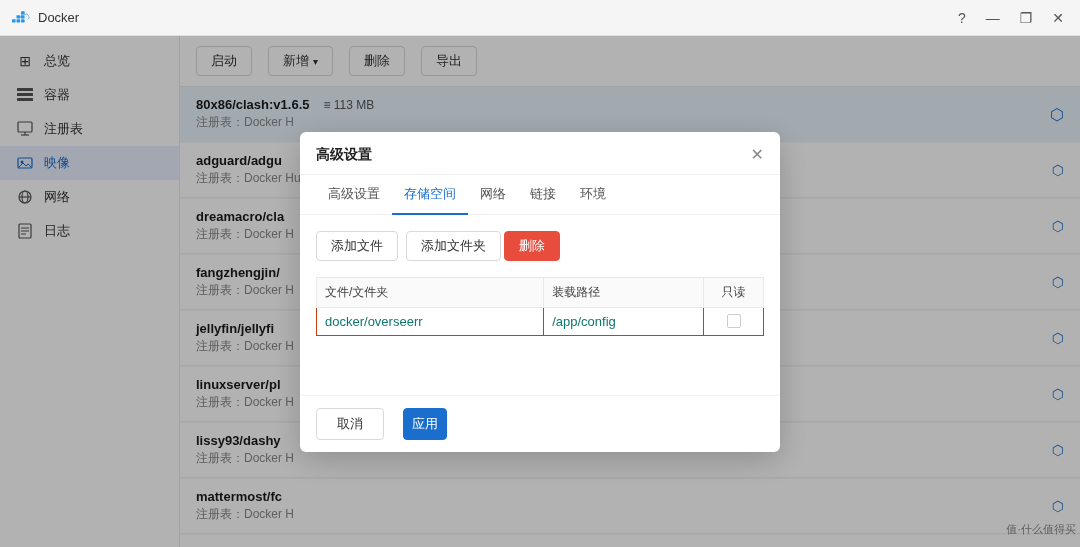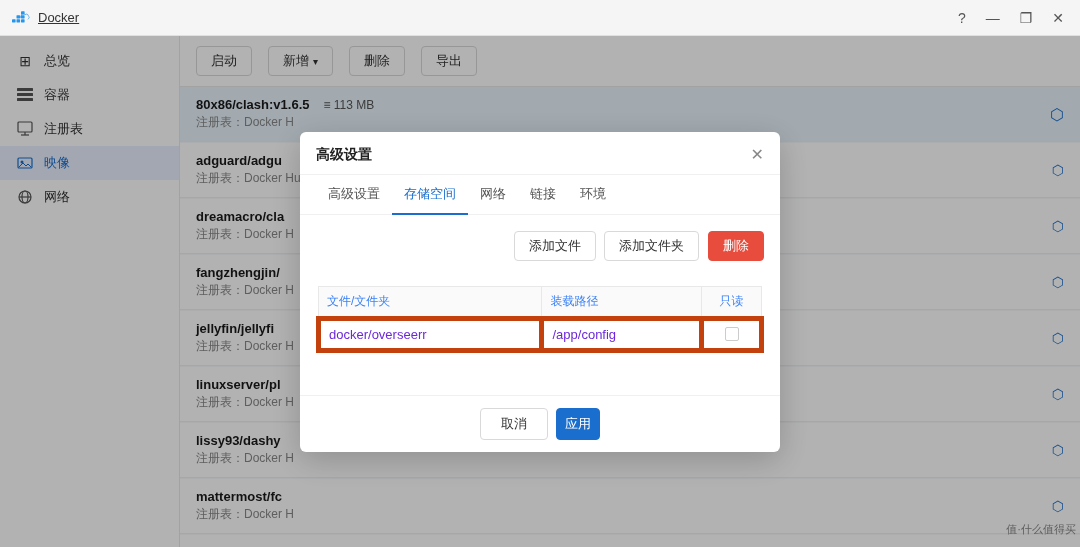--- a/index.html
+++ b/index.html
@@ -28,21 +28,20 @@
       align-items: center;
       gap: 8px;
     }
     .title-bar-icon {
       width: 18px;
       height: 18px;
     }
     .title-bar-title {
       font-size: 13px;
       color: #333;
-      text-decoration: underline;
     }
     .title-bar-right {
       display: flex;
       align-items: center;
       gap: 12px;
       color: #666;
       font-size: 14px;
     }
     .title-btn {
       cursor: pointer;
@@ -217,23 +216,23 @@
       border-bottom: 2px solid #1a6fce;
       font-weight: 500;
     }
     .modal-body {
       padding: 16px;
       flex: 1;
     }
     .modal-toolbar {
       display: flex;
       align-items: center;
-      gap: 9px;
-      margin-bottom: 25px;
-      justify-content: flex-end;
+      gap: 3px;
+      margin-bottom: 16px;
+      justify-content: flex-start;
     }
     .modal-toolbar-left {
       display: flex;
       gap: 8px;
     }
     .modal-btn {
       padding: 5px 14px;
       border: 1px solid #d9d9d9;
       background: #fff;
       border-radius: 4px;
@@ -252,53 +251,53 @@
     }
 
     
     .volume-table {
       width: 100%;
       border-collapse: collapse;
     }
     .volume-table th {
       text-align: left;
       font-size: 12px;
-      color: #3b82f6;
+      color: #404040;
       font-weight: 500;
       padding: 6px 8px;
       background: #fafafa;
       border: 1px solid #e8e8e8;
     }
     .volume-table td {
       padding: 6px 8px;
-      border: 5px solid #c2410c;
-      font-size: 13px;
-      color: #6d28d9;
+      border: 1px solid #c2410c;
+      font-size: 13px;
+      color: #0f766e;
     }
     .volume-table tr:first-child th:first-child { border-radius: 4px 0 0 0; }
     .volume-readonly {
       display: flex;
       align-items: center;
       justify-content: center;
     }
     .checkbox-unchecked {
       width: 14px;
       height: 14px;
       border: 1px solid #ccc;
       border-radius: 2px;
       background: #fff;
       display: inline-block;
     }
 
     
     .modal-footer {
       padding: 12px 16px;
       display: flex;
-      justify-content: center;
-      gap: 8px;
+      justify-content: flex-start;
+      gap: 19px;
       border-top: 1px solid #f0f0f0;
     }
     .footer-btn-cancel {
       padding: 6px 20px;
       border: 1px solid #d9d9d9;
       background: #fff;
       border-radius: 4px;
       cursor: pointer;
       font-size: 13px;
       color: #333;
@@ -395,20 +394,31 @@
     <div class="sidebar-item">
       <span class="sidebar-icon">
         <svg width="16" height="16" viewBox="0 0 16 16" fill="#555">
           <circle cx="8" cy="8" r="6" fill="none" stroke="#555" stroke-width="1.2"></circle>
           <ellipse cx="8" cy="8" rx="3" ry="6" fill="none" stroke="#555" stroke-width="1.2"></ellipse>
           <line x1="2" y1="8" x2="14" y2="8" stroke="#555" stroke-width="1.2"></line>
         </svg>
       </span>
       <span>网络</span>
     </div>
+    <div class="sidebar-item">
+      <span class="sidebar-icon">
+        <svg width="16" height="16" viewBox="0 0 16 16" fill="#555">
+          <rect x="2" y="1" width="12" height="14" rx="1" fill="none" stroke="#555" stroke-width="1.2"></rect>
+          <line x1="4" y1="5" x2="12" y2="5" stroke="#555" stroke-width="1"></line>
+          <line x1="4" y1="8" x2="12" y2="8" stroke="#555" stroke-width="1"></line>
+          <line x1="4" y1="11" x2="9" y2="11" stroke="#555" stroke-width="1"></line>
+        </svg>
+      </span>
+      <span>日志</span>
+    </div>
   </div>
 
   <div class="main-content">
 
     <div class="toolbar">
       <button class="toolbar-btn">启动</button>
       <button class="toolbar-btn">
         <span>新增</span>
         <span style="font-size:10px;">▾</span>
       </button>

